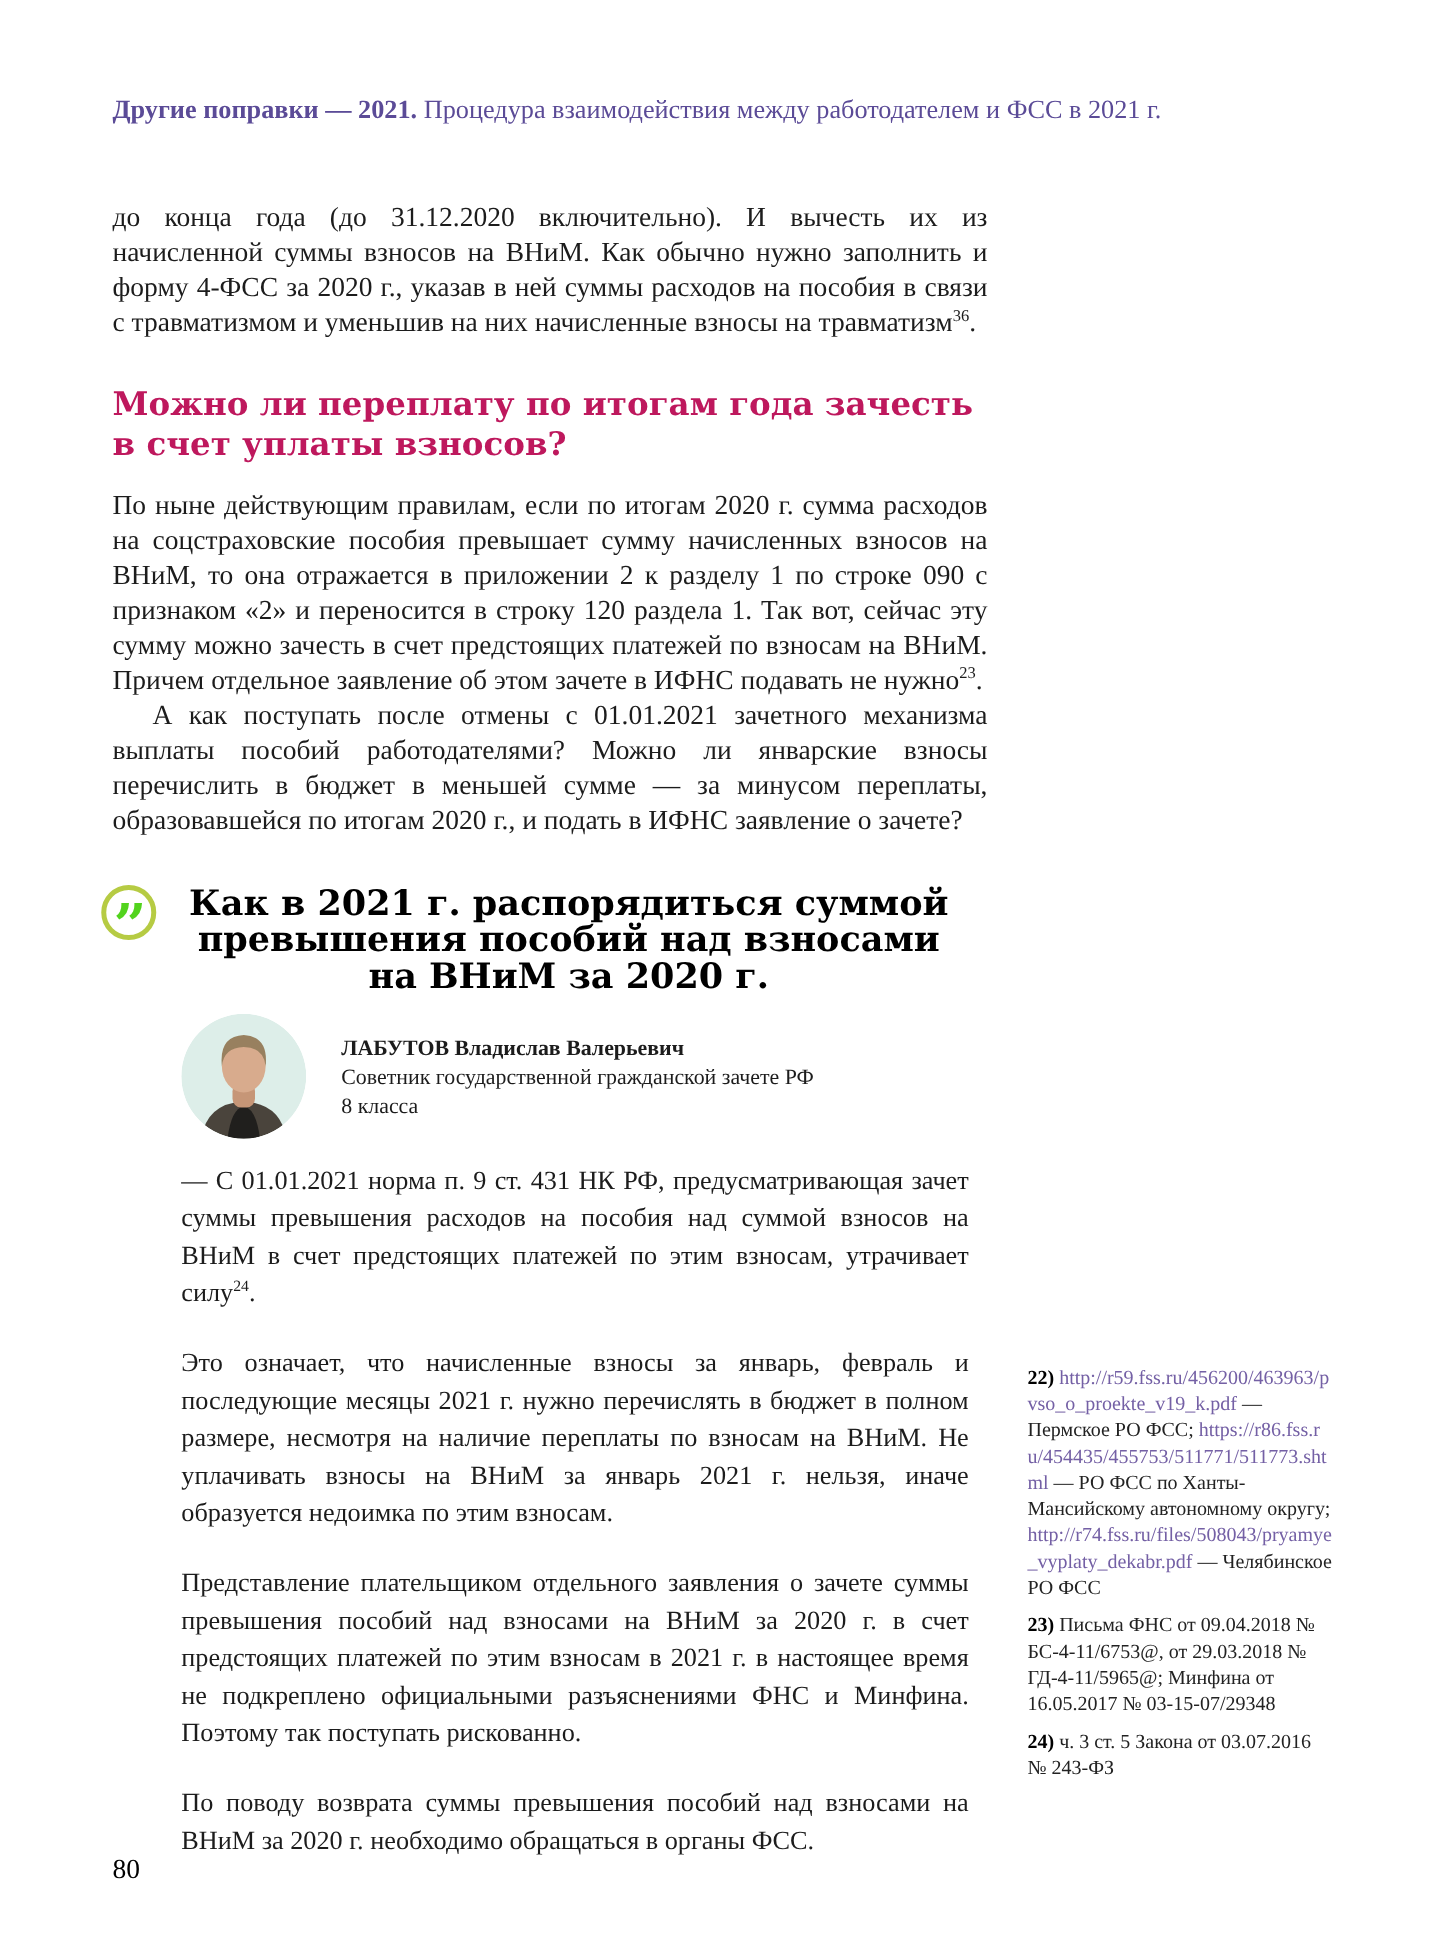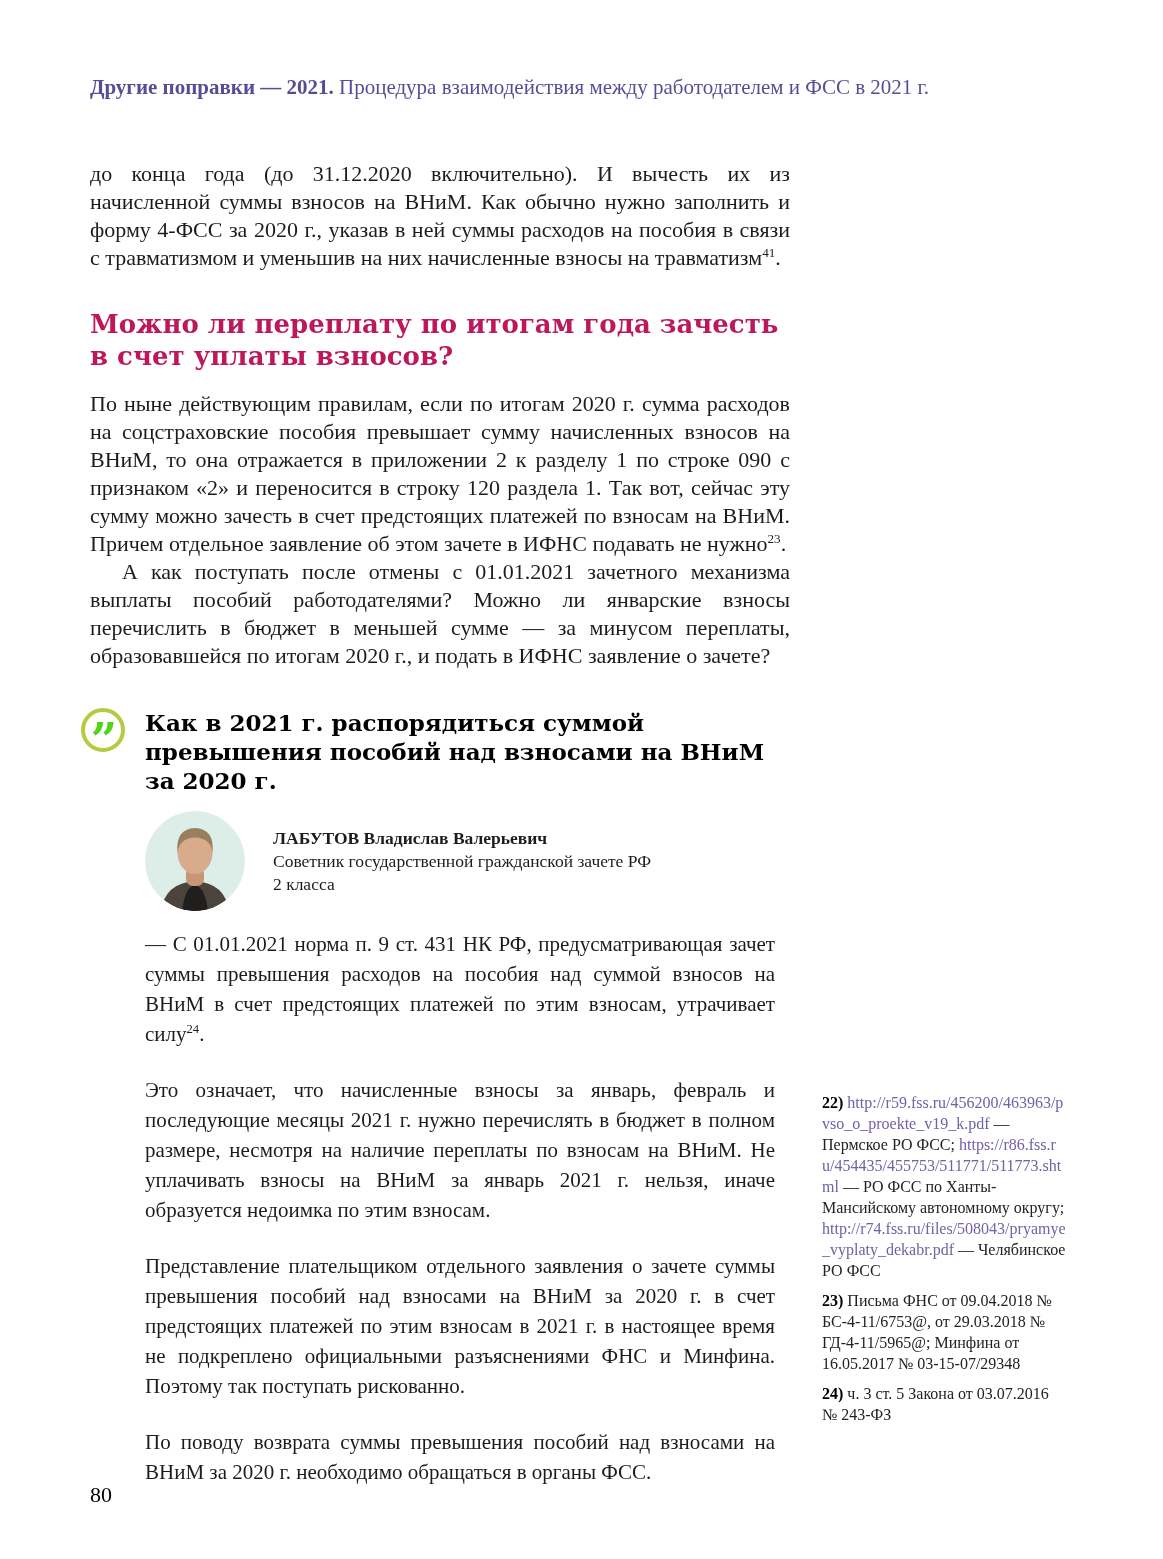--- a/index.html
+++ b/index.html
@@ -40,22 +40,22 @@
     width:44px; height:44px; border:4px solid #b6cb43; border-radius:50%;
     display:flex; align-items:center; justify-content:center; background:#fff;
   }
   .quote-badge span {
     font-family:"DejaVu Serif",serif; font-weight:bold;
     color:#52d31d; font-size:46px; line-height:0; margin-top:20px;
     letter-spacing:-2px;
   }
   .quote-heading {
     font-family:"DejaVu Serif","Liberation Serif",serif;
-    font-weight:bold; font-size:23px; line-height:29px; color:#000;
-    text-align:left; max-width:620px;
+    font-weight:bold; font-size:28px; line-height:29px; color:#000;
+    text-align:center; max-width:620px;
   }
   .author { display:flex; margin-top:16px; align-items:flex-start; }
   .avatar { width:100px; height:100px; flex:0 0 100px; border-radius:50%; overflow:hidden; }
   .author-meta { margin-left:28px; margin-top:16px; font-size:17.5px; line-height:23px; text-align:left; }
   .author-name { font-weight:bold; }
 
   .quote-text { margin-top:18px; font-size:21px; line-height:30px; }
   .quote-text p { margin:0 15px 26px 0; text-align:justify; hyphens:auto; -webkit-hyphens:auto; }
   .quote-text p:last-child { margin-bottom:0; }
 
@@ -75,21 +75,21 @@
 </style>
 </head>
 <body>
 
 <div class="runhead">
   <b>Другие поправки — 2021.</b><span> Процедура взаимодействия между работодателем и ФСС в 2021 г.</span>
 </div>
 
 <div class="maincol">
 
-  <p class="body"><span>до конца года (до 31.12.2020 включительно). И вычесть их из начисленной суммы взносов на ВНиМ. Как обычно нужно заполнить и форму 4-ФСС за 2020 г., указав в ней суммы расходов на пособия в связи с травматизмом и уменьшив на них начисленные взносы на травматизм</span><sup class="fnref">41</sup><span>.</span></p>
+  <p class="body"><span>до конца года (до 31.12.2020 включительно). И вычесть их из начисленной суммы взносов на ВНиМ. Как обычно нужно заполнить и форму 4-ФСС за 2020 г., указав в ней суммы расходов на пособия в связи с травматизмом и уменьшив на них начисленные взносы на травматизм</span><sup class="fnref">36</sup><span>.</span></p>
 
   <h2 class="section">Можно ли переплату по итогам года зачесть в счет уплаты взносов?</h2>
 
   <p class="body"><span>По ныне действующим правилам, если по итогам 2020 г. сумма расходов на соцстраховские пособия превышает сумму начисленных взносов на ВНиМ, то она отражается в приложении 2 к разделу 1 по строке 090 с признаком «2» и переносится в строку 120 раздела 1. Так вот, сейчас эту сумму можно зачесть в счет предстоящих платежей по взносам на ВНиМ. Причем отдельное заявление об этом зачете в ИФНС подавать не нужно</span><sup class="fnref">23</sup><span>.</span></p>
 
   <p class="body indent">А как поступать после отмены с 01.01.2021 зачетного механизма выплаты пособий работодателями? Можно ли январские взносы перечислить в бюджет в меньшей сумме — за минусом переплаты, образовавшейся по итогам 2020 г., и подать в ИФНС заявление о зачете?</p>
 
   <div class="quote">
     <div class="quote-badge">
       <span>”</span>
@@ -111,21 +111,21 @@
             <path d="M37 100 Q40 76 50 74 Q60 76 63 100 Z" fill="#201f1d"></path>
             <rect x="41" y="55" width="18" height="20" rx="7" fill="#c69677"></rect>
             <ellipse cx="50" cy="42" rx="17.5" ry="21" fill="#d8ab8d"></ellipse>
             <path d="M32.5 42 Q30 18 50 17 Q70 18 67.5 42 Q66 27 50 26.5 Q34 27 32.5 42 Z" fill="#98805f"></path>
           </g>
         </svg>
       </div>
       <div class="author-meta">
         <div class="author-name">ЛАБУТОВ Владислав Валерьевич</div>
         <div>Советник государственной гражданской зачете РФ</div>
-        <div>2 класса</div>
+        <div>8 класса</div>
       </div>
     </div>
 
     <div class="quote-text">
       <p><span>— С 01.01.2021 норма п. 9 ст. 431 НК РФ, предусматривающая зачет суммы превышения расходов на пособия над суммой взносов на ВНиМ в счет предстоящих платежей по этим взносам, утрачивает силу</span><sup class="fnref">24</sup><span>.</span></p>
       <p>Это означает, что начисленные взносы за январь, февраль и последующие месяцы 2021 г. нужно перечислять в бюджет в полном размере, несмотря на наличие переплаты по взносам на ВНиМ. Не уплачивать взносы на ВНиМ за январь 2021 г. нельзя, иначе образуется недоимка по этим взносам.</p>
       <p>Представление плательщиком отдельного заявления о зачете суммы превышения пособий над взносами на ВНиМ за 2020 г. в счет предстоящих платежей по этим взносам в 2021 г. в настоящее время не подкреплено официальными разъяснениями ФНС и Минфина. Поэтому так поступать рискованно.</p>
       <p>По поводу возврата суммы превышения пособий над взносами на ВНиМ за 2020 г. необходимо обращаться в органы ФСС.</p>
     </div>
   </div>

